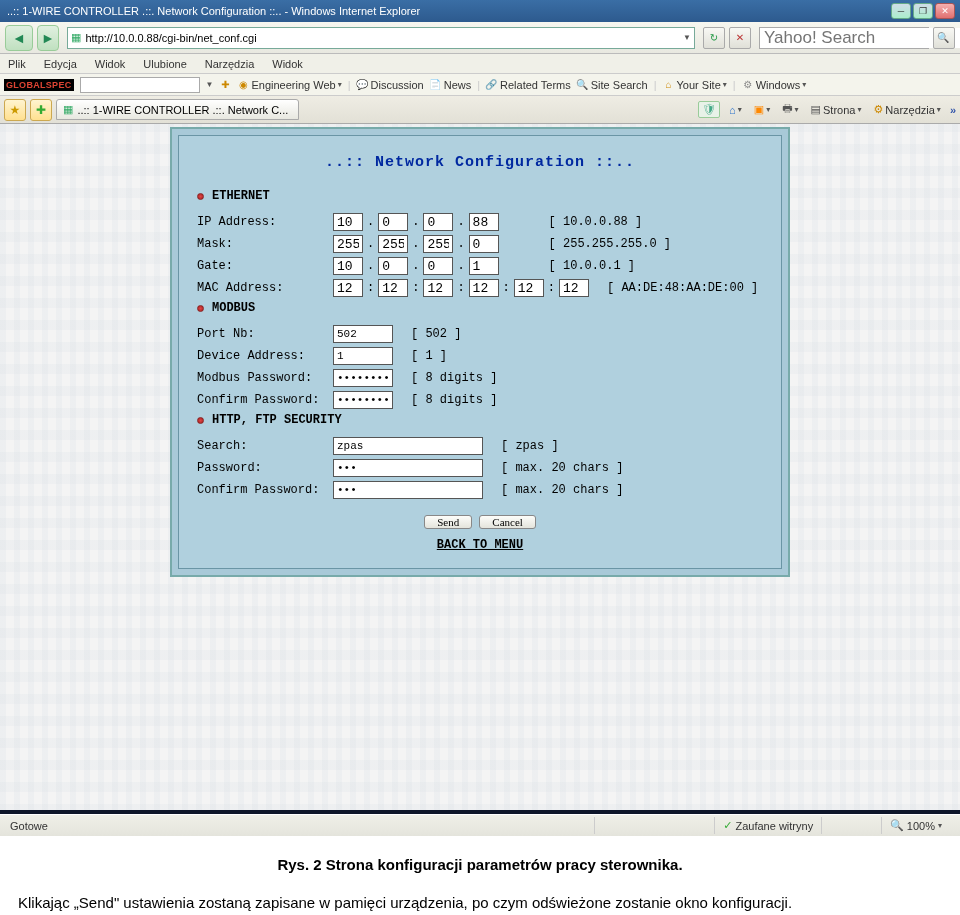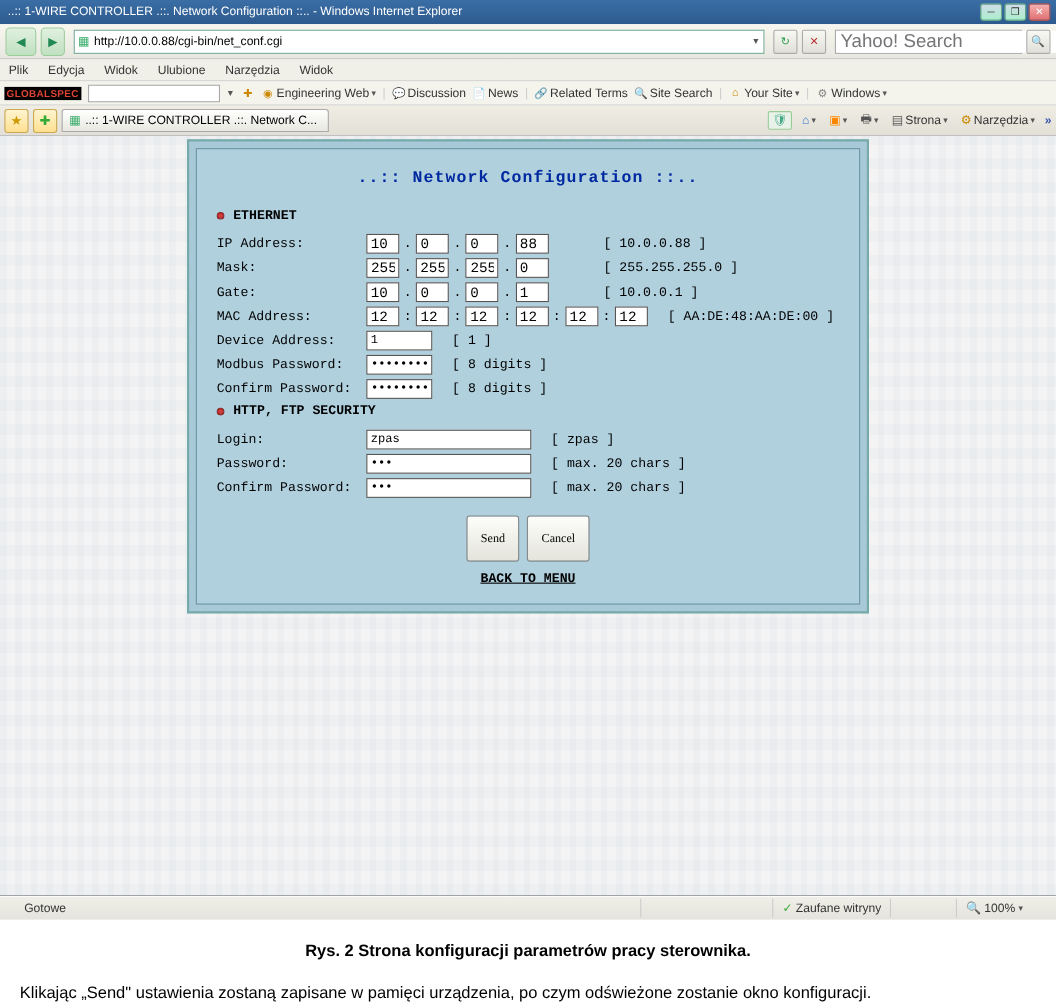--- a/index.html
+++ b/index.html
@@ -37,46 +37,46 @@
   
   .tabbar { background:linear-gradient(#efede4,#e2e0d6); border-bottom:1px solid #aaa; display:flex; align-items:center; padding:2px 4px; height:28px; gap:4px; }
   .favbtn { width:22px; height:22px; background:linear-gradient(#fff4d0,#ffe090); border:1px solid #cca850; border-radius:3px; display:flex; align-items:center; justify-content:center; color:#c90; font-size:12px; }
   .tab { background:linear-gradient(#fff,#e8e8e0); border:1px solid #aaa; padding:3px 10px 3px 6px; display:flex; align-items:center; gap:4px; font-size:11px; border-radius:3px 3px 0 0; }
   .tabright { margin-left:auto; display:flex; gap:6px; align-items:center; font-size:11px; color:#333;}
   .tbtn { display:flex; align-items:center; gap:2px; padding:2px 3px;}
   .drop { font-size:8px; color:#555; }
   .chev { color:#35a; font-weight:bold; }
   
   
-  .content-wrap { position:relative; height:690px; overflow-y:scroll; background:#f4f4f4; border-bottom:1px solid #0f172a;}
+  .content-wrap { position:relative; height:690px; overflow-y:scroll; background:#f4f4f4; border-bottom:4px solid #0f172a;}
   .bgpattern { position:absolute; top:0; left:0; right:0; height:690px;
     background:
       repeating-linear-gradient(90deg, rgba(200,210,220,.18) 0 6px, transparent 6px 14px),
       repeating-linear-gradient(0deg, rgba(200,210,220,.15) 0 10px, transparent 10px 22px);
     opacity:.9;}
   .panel { position:relative; width:620px; margin:3px auto 0; background:#a8c9d8; border:2px solid #7aa; padding:6px; }
   .panel-inner { background:#b0d0de; border:1px solid #6a95a5; padding:14px 18px 16px; font-family:"Courier New",monospace; font-size:12px; color:#000;}
   .panel-title { text-align:center; color:#0028a0; font-weight:bold; font-size:15px; letter-spacing:1px; margin:4px 0 18px; }
   .sect { display:flex; align-items:center; gap:8px; margin:3px 0 10px; font-weight:bold; }
   .bullet { width:7px; height:7px; background:radial-gradient(circle,#d44,#a22); border-radius:50%; border:1px solid #822; }
   .row { display:flex; align-items:center; margin:4px 0; }
   .lbl { width:136px; }
   .octgrp { display:flex; align-items:center; gap:3px; }
   .oct { width:30px; height:18px; border:1px solid #555; background:#fff; font-size:13px; text-align:left; padding:0 3px; font-family:"Courier New",monospace; }
   .octsep { padding:0 1px; }
   .hint { margin-left:50px; color:#000; }
   .hint2 { margin-left:18px; color:#000; }
   .med { width:60px; height:18px; border:1px solid #555; background:#fff; font-size:11px; padding:0 3px; font-family:"Courier New",monospace;}
   .long { width:150px; height:18px; border:1px solid #555; background:#fff; font-size:11px; padding:0 3px; font-family:"Courier New",monospace;}
   .btnrow { text-align:center; margin:16px 0 6px; }
-  .fbtn { background:linear-gradient(#fdfdfa,#e4e4dc); border:1px solid #888; border-radius:3px; padding:14px 12px; font-size:11px; font-family:Tahoma;text-align:center; }
+  .fbtn { background:linear-gradient(#fdfdfa,#e4e4dc); border:1px solid #888; border-radius:3px; padding:0 12px; font-size:11px; font-family:Tahoma;text-align:center; }
   .backlink { text-align:center; text-decoration:underline; font-weight:bold; margin-top:8px; }
   
   
-  .statusbar { background:linear-gradient(#f0f0e8,#e4e4dc); border-top:1px solid #fff; display:flex; align-items:center; padding:2px 22px; height:22px; font-size:11px; color:#333; }
+  .statusbar { background:linear-gradient(#f0f0e8,#e4e4dc); border-top:1px solid #fff; display:flex; align-items:center; padding:2px 10px; height:22px; font-size:11px; color:#333; }
   .statusbar .spacer { flex:1; }
   .stat-cell { border-left:1px solid #ccc; padding:0 8px; display:flex; align-items:center; gap:3px; height:100%; }
   
   
   .caption1 { text-align:center; font-family:Arial; font-size:15px; font-weight:bold; margin:20px 12px 18px; }
   .caption2 { font-family:Arial; font-size:15px; text-align:justify; line-height:1.6; padding:0 18px; }
 </style>
 </head>
 <body>
 
@@ -253,20 +253,29 @@
             <span class="octsep">:</span>
           <input class="oct" value="12" style="">
             <span class="octsep">:</span>
           <input class="oct" value="12" style="">
             <span class="octsep">:</span>
           <input class="oct" value="12" style="">
         </span>
         <span class="hint2">[ AA:DE:48:AA:DE:00 ]</span>
       </div>
 
+      <div class="sect">
+        <span class="bullet"></span>
+        <span>MODBUS</span>
+      </div>
+      <div class="row">
+        <span class="lbl">Port Nb:</span>
+        <input class="med" value="502" style="">
+        <span class="hint2">[ 502 ]</span>
+      </div>
       <div class="row">
         <span class="lbl">Device Address:</span>
         <input class="med" value="1" style="">
         <span class="hint2">[ 1 ]</span>
       </div>
       <div class="row">
         <span class="lbl">Modbus Password:</span>
         <input class="med" value="••••••••" style="">
         <span class="hint2">[ 8 digits ]</span>
       </div>
@@ -274,21 +283,21 @@
         <span class="lbl">Confirm Password:</span>
         <input class="med" value="••••••••" style="">
         <span class="hint2">[ 8 digits ]</span>
       </div>
 
       <div class="sect">
         <span class="bullet"></span>
         <span>HTTP, FTP SECURITY</span>
       </div>
       <div class="row">
-        <span class="lbl">Login:</span>
+        <span class="lbl">Search:</span>
         <input class="long" value="zpas" style="">
         <span class="hint2">[ zpas ]</span>
       </div>
       <div class="row">
         <span class="lbl">Password:</span>
         <input class="long" value="•••" style="">
         <span class="hint2">[ max. 20 chars ]</span>
       </div>
       <div class="row">
         <span class="lbl">Confirm Password:</span>

